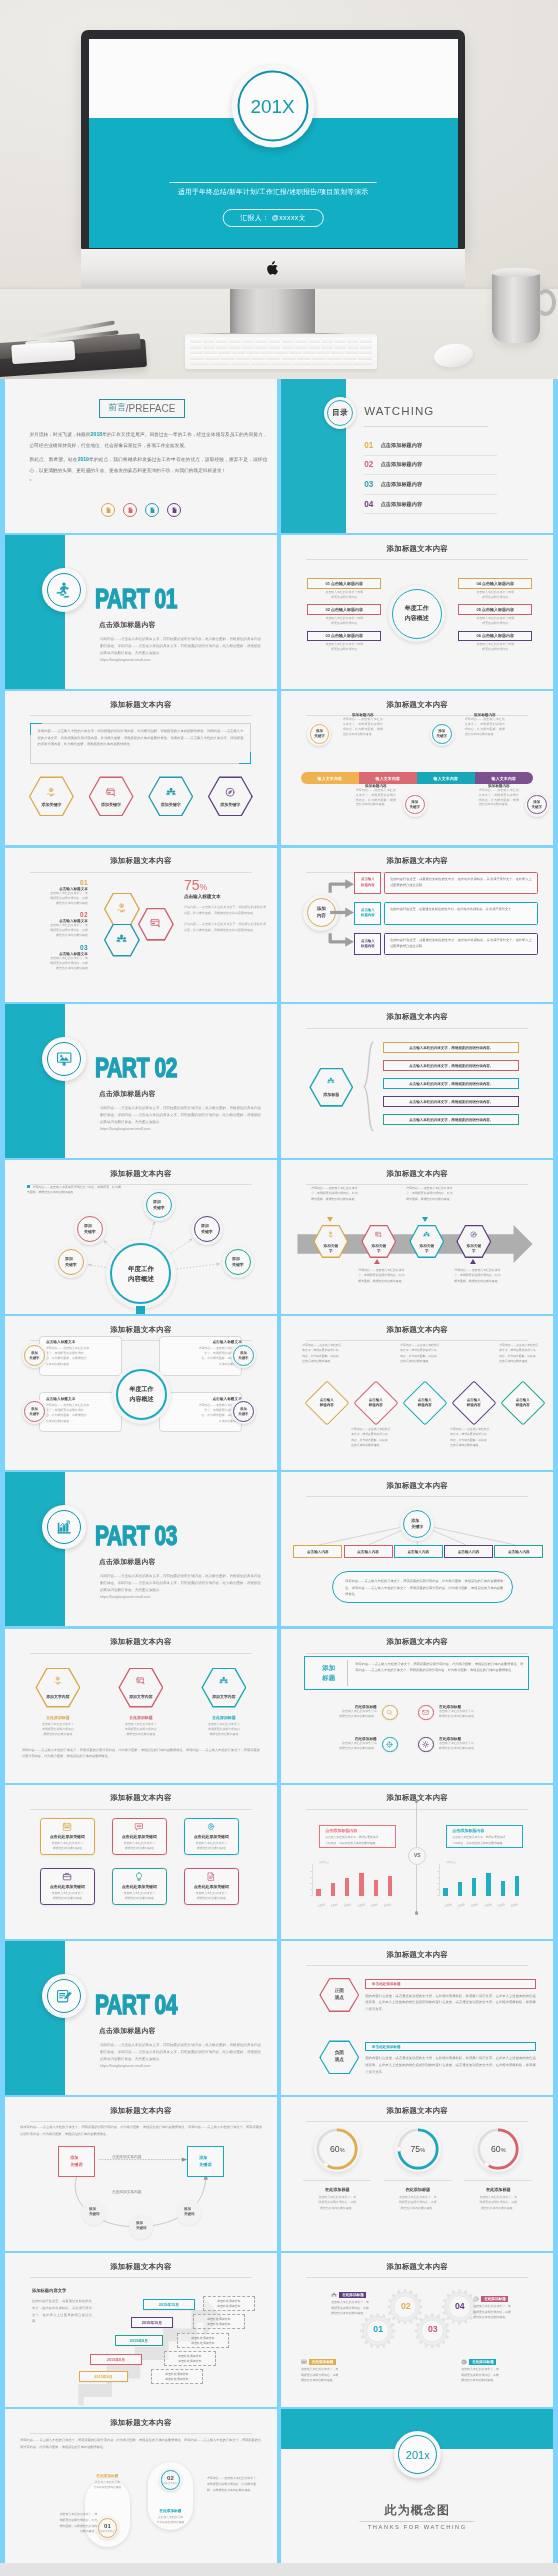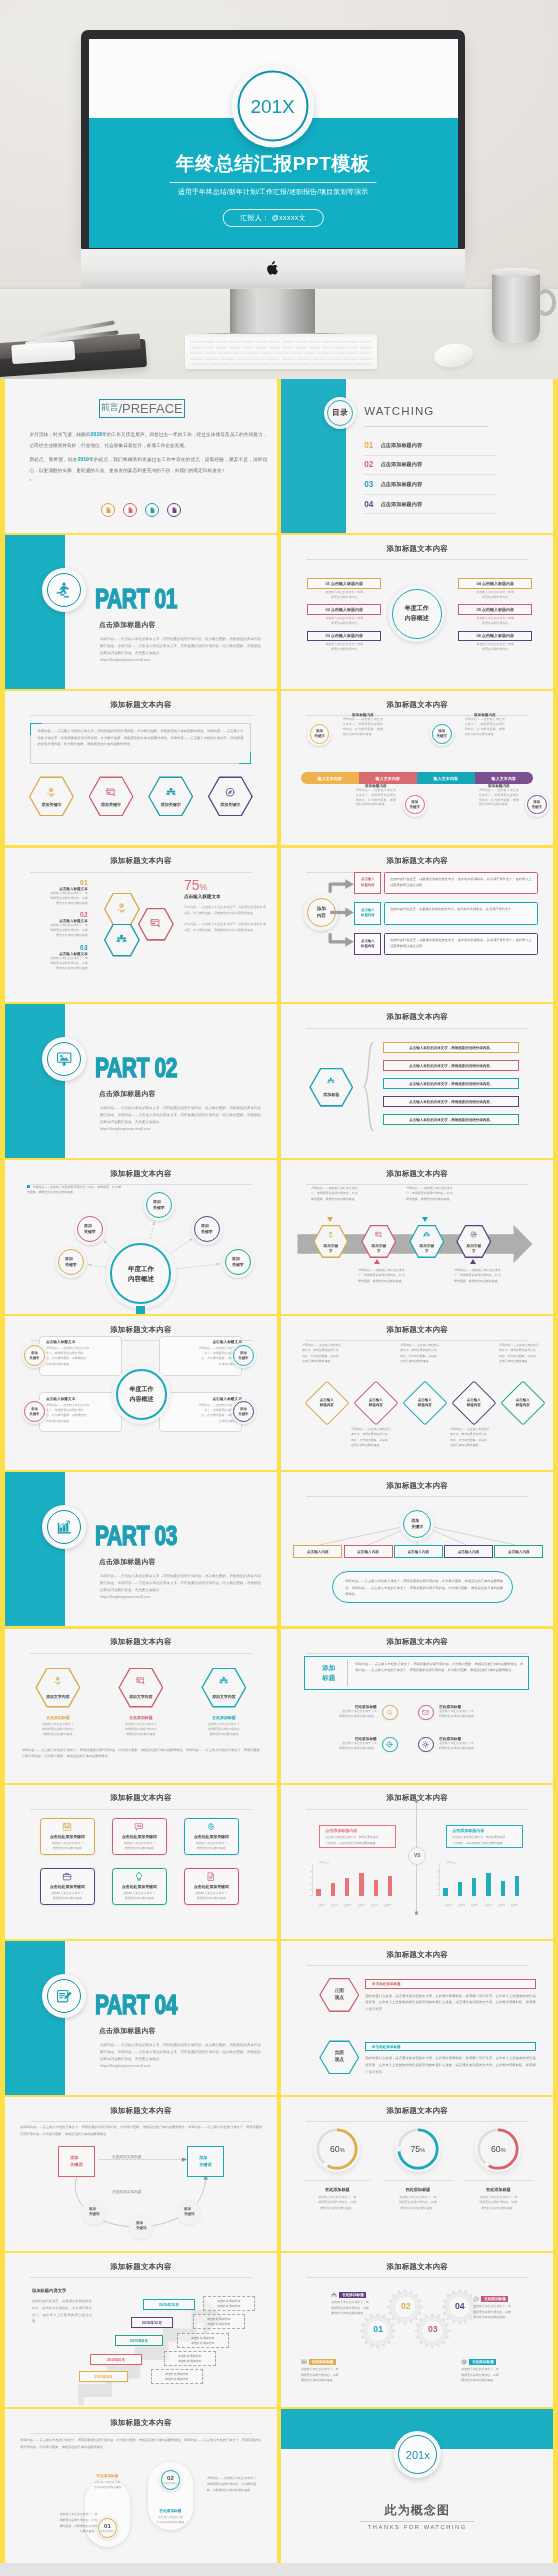--- a/index.html
+++ b/index.html
@@ -15,21 +15,21 @@
 }
 *{box-sizing:border-box;margin:0;padding:0}
 html,body{width:559px;}
 body{
   font-family:"Liberation Sans",sans-serif;
   background:#e3e3e3;
   width:559px;
   color:var(--ink);
   -webkit-font-smoothing:antialiased;
 }
-#page{width:559px;position:relative;background:#fde047;}
+#page{width:559px;position:relative;background:#7dd3fc;}
 
 
 #hero{width:559px;height:379px;position:relative;overflow:hidden;background:#e6e3de;}
 .hero-wallbg{position:absolute;inset:0;
   background:
    radial-gradient(130% 95% at 22% 12%, #eeece7 0%, #e7e4df 52%, #dedbd5 100%);
 }
 .hero-desk{position:absolute;left:0;right:0;top:289px;height:90px;
   background:linear-gradient(180deg,#eceae5 0%, #e9e7e2 30%, #e6e4df 100%);}
 .hero-deskedge{position:absolute;left:0;right:0;top:285px;height:8.7px;
@@ -108,21 +108,21 @@
 .part-body{position:absolute;left:95px;top:101px;width:161px;font-size:3.5px;line-height:2.0;color:#949494;text-align:justify;}
 .part-link{color:#9a9a9a;display:block;}
 
 
 svg.lay{position:absolute;left:0;top:0;width:100%;height:100%;overflow:visible;pointer-events:none;}
 
 
 .pf-box{position:absolute;left:94px;top:19.6px;width:86px;height:19.6px;border:1.1px solid #2b8f9b;
   display:flex;align-items:center;justify-content:center;}
 .pf-cn{font-size:8.7px;color:#3f8e96;}
-.pf-en{font-size:13px;color:#6e7276;letter-spacing:0px;}
+.pf-en{font-size:10px;color:#6e7276;letter-spacing:0px;}
 .pf-p1{position:absolute;left:24.5px;top:50px;width:238px;font-size:4.7px;line-height:2.25;color:#666b70;text-align:justify;}
 .pf-p2{position:absolute;left:24.5px;top:75px;width:238px;font-size:4.7px;line-height:2.25;color:#666b70;text-align:justify;}
 .pf-hl{color:#13a3b6;font-weight:bold;font-size:5.1px;}
 .pf-x{position:absolute;left:24.5px;top:99px;font-size:3.8px;color:#8d9094;}
 .pf-icons{position:absolute;left:96px;top:124px;width:80px;height:15.3px;display:flex;justify-content:space-between;}
 .pf-ic{width:14px;height:14px;border-radius:50%;border:0.9px solid #ccc;display:flex;align-items:center;justify-content:center;background:#f7f7f7;}
 
 
 .ct-band{position:absolute;left:0;top:0;width:65px;height:154px;background:#1fb0c4;}
 .ct-circle{position:absolute;left:43px;top:17.5px;width:32px;height:32px;border-radius:50%;background:#f6f6f6;
@@ -401,21 +401,20 @@
     <div class="imac">
       <div class="imac-bezel"></div>
       <div class="imac-screen">
         <div class="cover">
           <div class="cover-band"></div>
           <div class="cover-circle">
             <div class="cover-circle-in">
               <span class="cover-year">201X</span>
             </div>
           </div>
-          <div class="cover-title">年终总结汇报PPT模板</div>
           <div class="cover-rule"></div>
           <div class="cover-sub">适用于年终总结/新年计划/工作汇报/述职报告/项目策划等演示</div>
           <div class="cover-pill">汇报人： @xxxxx文</div>
         </div>
       </div>
       <div class="imac-chin"></div>
       <svg class="apple-logo" viewBox="0 0 24 28">
         <path fill="#1c1c1c" d="M16.5 0c.2 1.9-.6 3.7-1.7 5-1.2 1.3-3 2.3-4.8 2.2-.2-1.8.7-3.7 1.8-4.9C13 1 14.9.1 16.5 0zm5.7 9.8c-.3.2-3.2 1.8-3.2 5.4 0 4.2 3.7 5.7 3.8 5.7-.1.1-.6 2-1.9 4-1.2 1.7-2.4 3.4-4.3 3.4-1.9 0-2.4-1.1-4.5-1.1-2.1 0-2.8 1.1-4.5 1.2-1.8.1-3.2-1.9-4.4-3.5C.8 21.4-1 15.5 1.5 11.5c1.2-2 3.4-3.2 5.7-3.3 1.8 0 3.5 1.2 4.6 1.2 1.1 0 3.1-1.5 5.2-1.3.9 0 3.4.4 5.2 2.7-.1.1-.1.1 0 0z"></path>
       </svg>
       <div class="imac-stand"></div>

